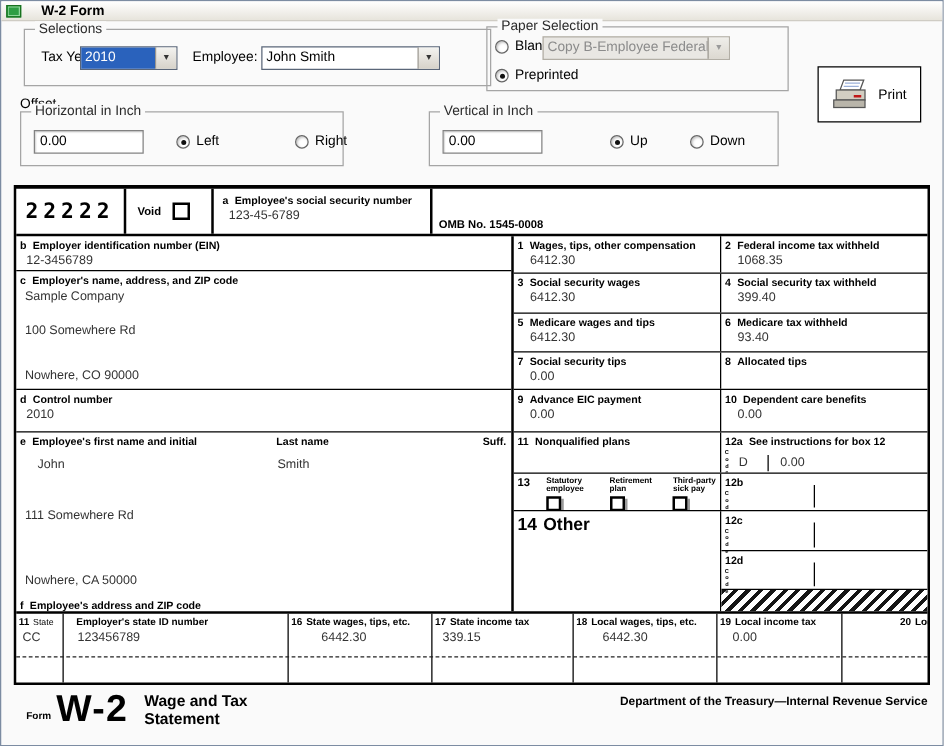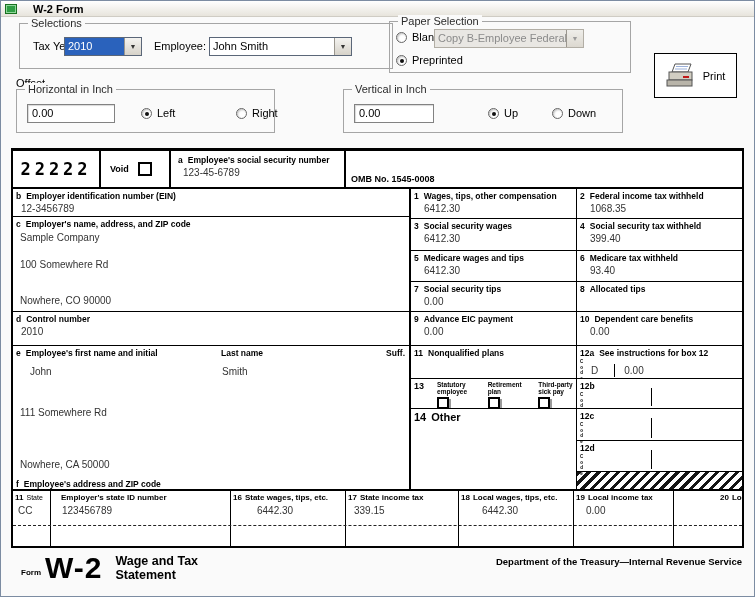--- a/index.html
+++ b/index.html
@@ -334,21 +334,21 @@
             <div class="blabel"><b class="bnum">12b</b></div>
             <div class="code-row">
                 <span class="vcode">Code</span>
               </div>
             <div class="midline"></div>
           </div>
         </div>
 
         <div class="rrow last" style="height:80px;">
           <div class="rcell rcell-l">
-            <div class="blabel" style="font-size:11px;"><b class="bnum">14</b><span>Other</span></div>
+            <div class="blabel" style="font-size:14px;"><b class="bnum">14</b><span>Other</span></div>
           </div>
           <div class="rcell rcell-r" style="display:flex; flex-direction:column;">
             <div style="height:32px; border-bottom:1px solid #000; position:relative;">
               <div class="blabel"><b class="bnum">12c</b></div>
               <div class="code-row">
                   <span class="vcode">Code</span>
                 </div>
               <div class="midline"></div>
             </div>
             <div style="height:30px; position:relative;">

